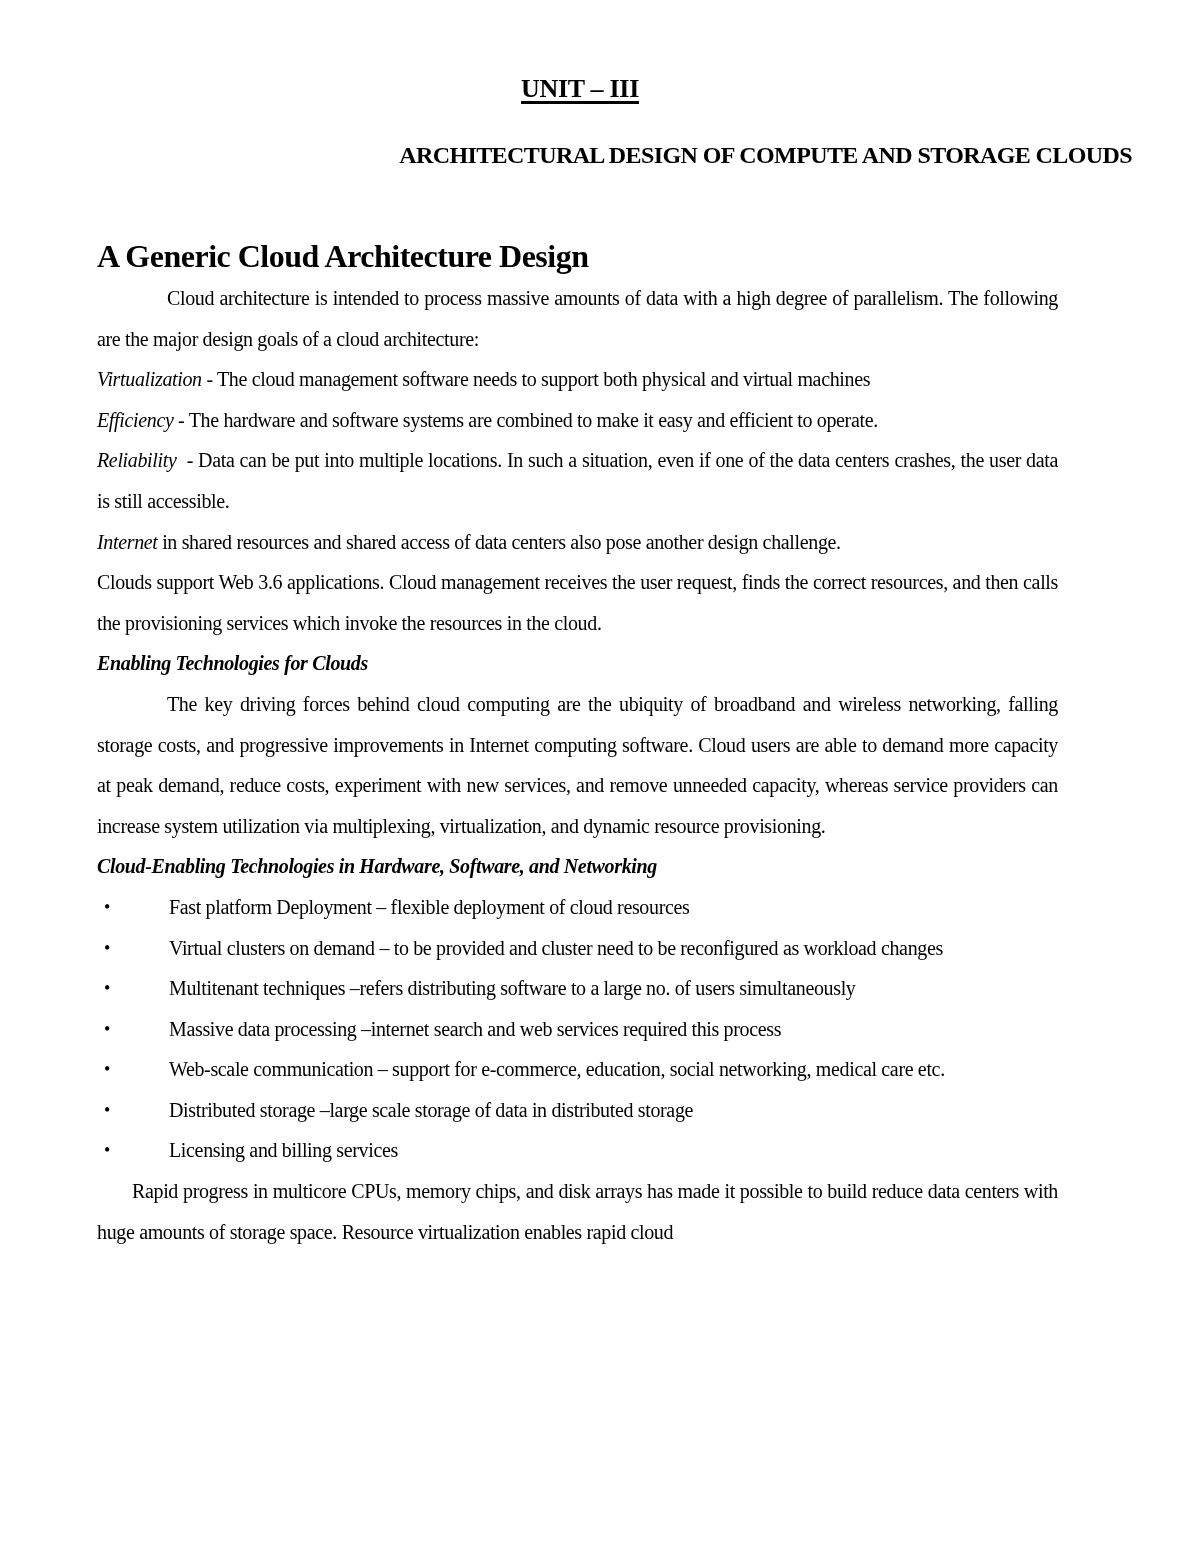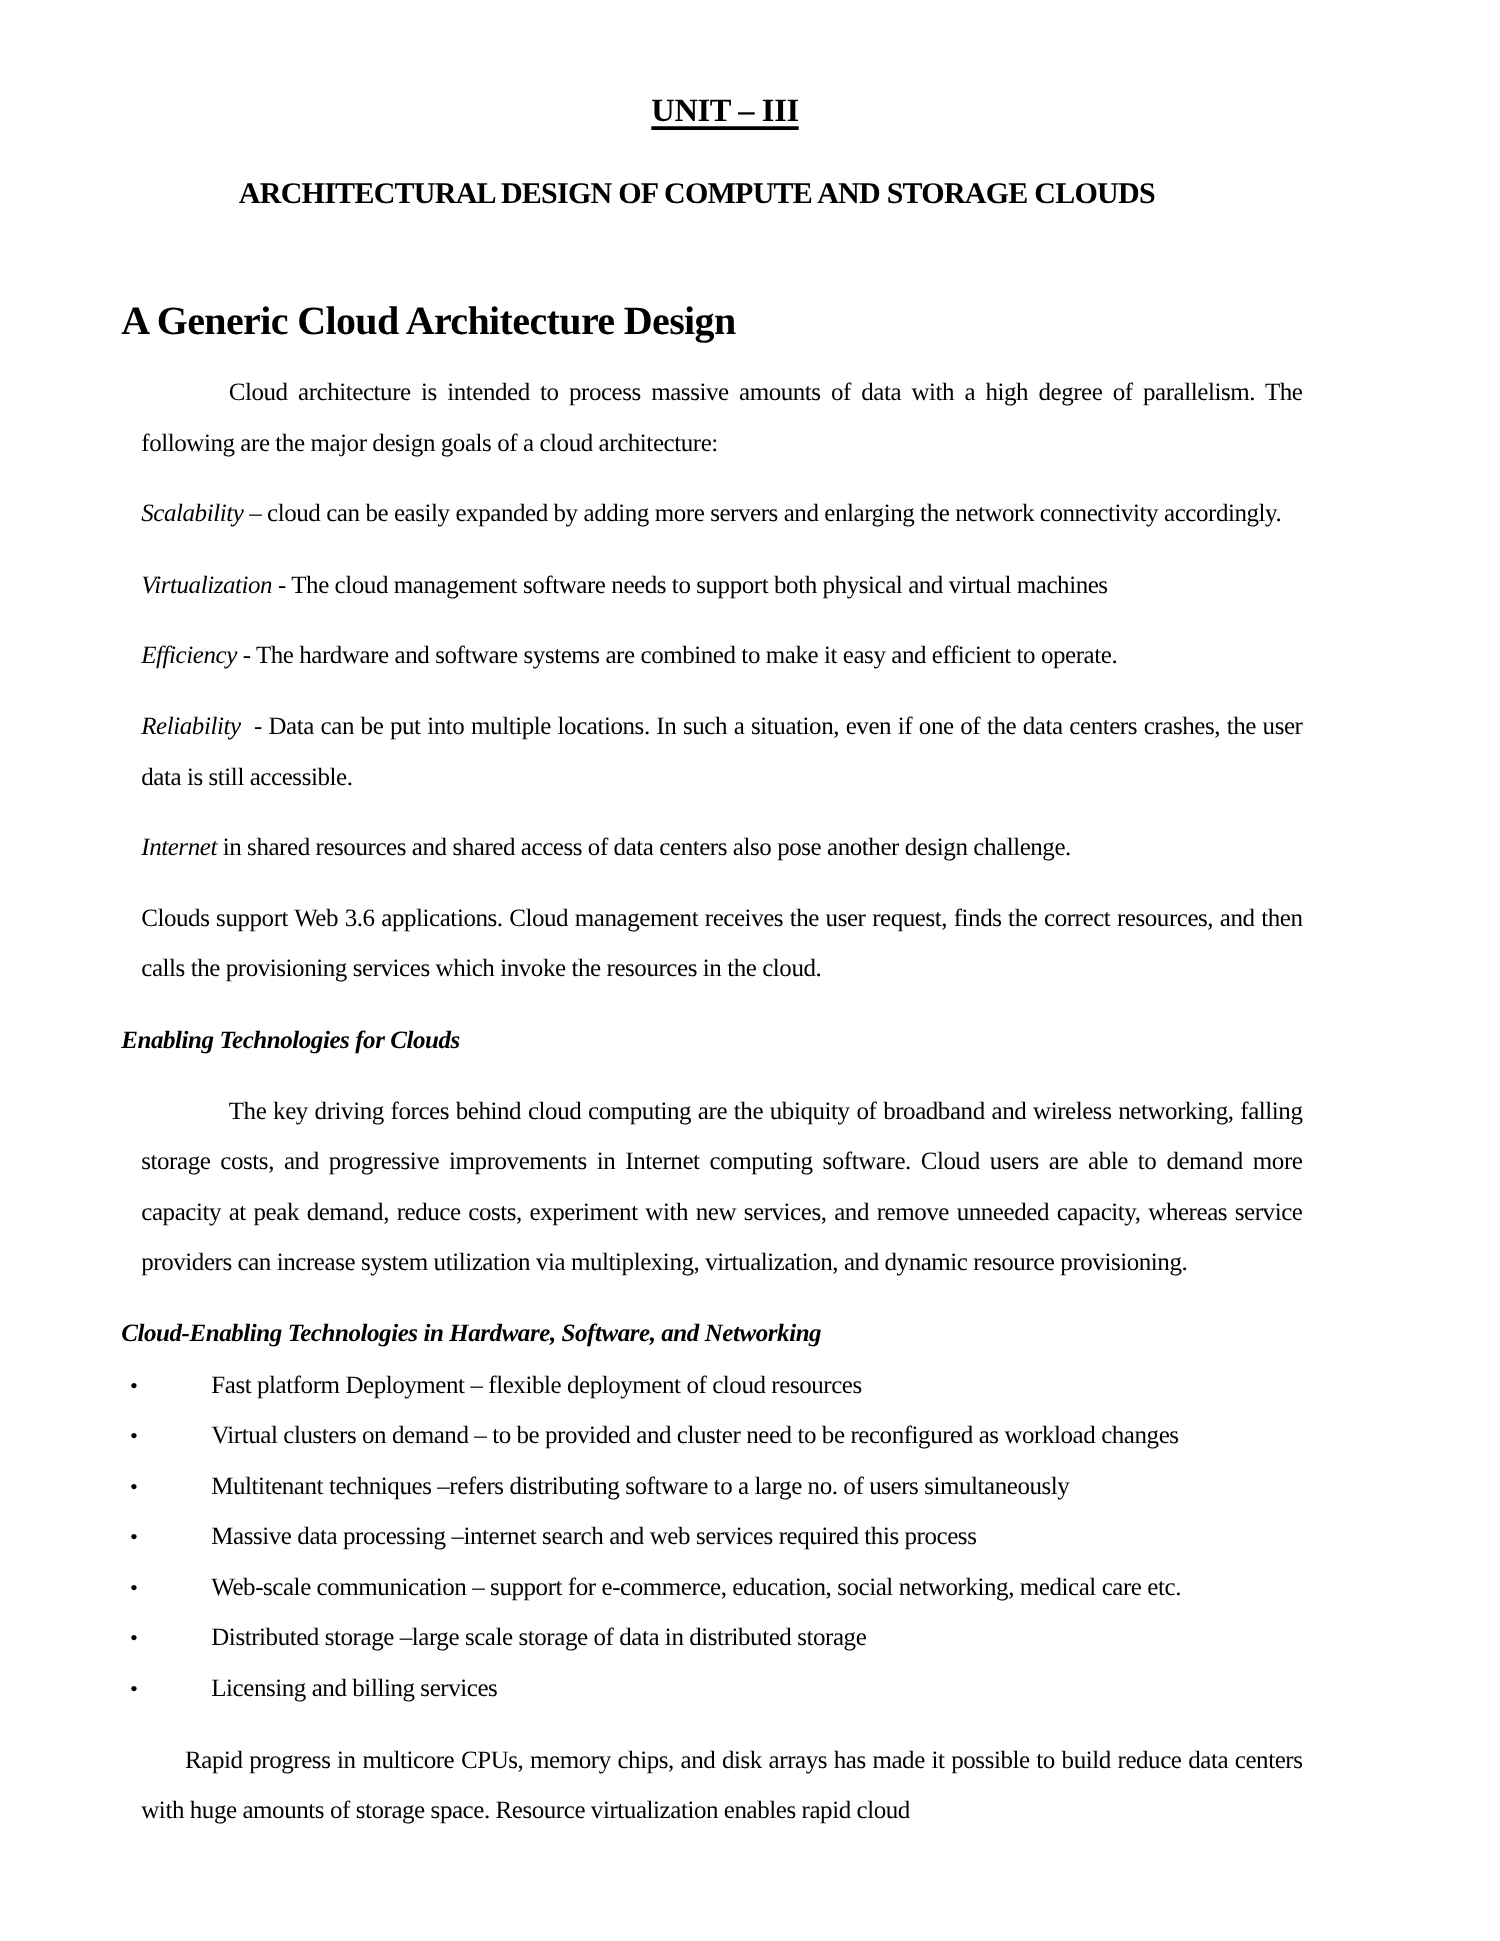--- a/index.html
+++ b/index.html
@@ -32,44 +32,45 @@
       text-decoration: underline;
       text-decoration-thickness: 3px;
       text-underline-offset: 4px;
       letter-spacing: -0.3px;
     }
     .main-title {
       position: absolute;
       top: 142px;
       left: 0;
       width: 1115px;
-      text-align: center;
+      text-align: right;
       font-weight: bold;
       font-size: 24px;
       letter-spacing: -0.6px;
+      padding-left: 17px;
     }
     .section-heading {
       position: absolute;
       top: 238px;
       left: 97px;
       font-weight: bold;
       font-size: 32px;
       letter-spacing: -0.5px;
     }
     .body {
       position: absolute;
       top: 278px;
       left: 97px;
       width: 961px;
       font-size: 20px;
       line-height: 40.6px;
       letter-spacing: -0.35px;
     }
     .p {
-      margin: 16px;
+      margin: 0;
       text-align: justify;
     }
     .indent { text-indent: 70px; }
     .indent-small { text-indent: 35px; }
     .left { text-align: left; }
     .term { font-style: italic; }
     .subhead {
       margin: 0;
       font-weight: bold;
       font-style: italic;
@@ -97,21 +98,20 @@
 <div class="page">
 
   <div class="unit-title">UNIT – III</div>
   <div class="main-title">ARCHITECTURAL DESIGN OF COMPUTE AND STORAGE CLOUDS</div>
   <div class="section-heading">A Generic Cloud Architecture Design</div>
 
   <div class="body">
 
     <p class="p indent">Cloud architecture is intended to process massive amounts of data with a high degree of parallelism. The following are the major design goals of a cloud architecture:</p>
 
-    <p class="p"><span class="term">Scalability</span><span> – cloud can be easily expanded by adding more servers and enlarging the network connectivity accordingly.</span></p>
 
     <p class="p left"><span class="term">Virtualization</span><span> - The cloud management software needs to support both physical and virtual machines</span></p>
 
     <p class="p left"><span class="term">Efficiency</span><span> - The hardware and software systems are combined to make it easy and efficient to operate.</span></p>
 
     <p class="p"><span class="term">Reliability</span><span style="white-space: pre-wrap;">  - Data can be put into multiple locations. In such a situation, even if one of the data centers crashes, the user data is still accessible.</span></p>
 
     <p class="p left"><span class="term">Internet</span><span> in shared resources and shared access of data centers also pose another design challenge.</span></p>
 
     <p class="p">Clouds support Web 3.6 applications. Cloud management receives the user request, finds the correct resources, and then calls the provisioning services which invoke the resources in the cloud.</p>

